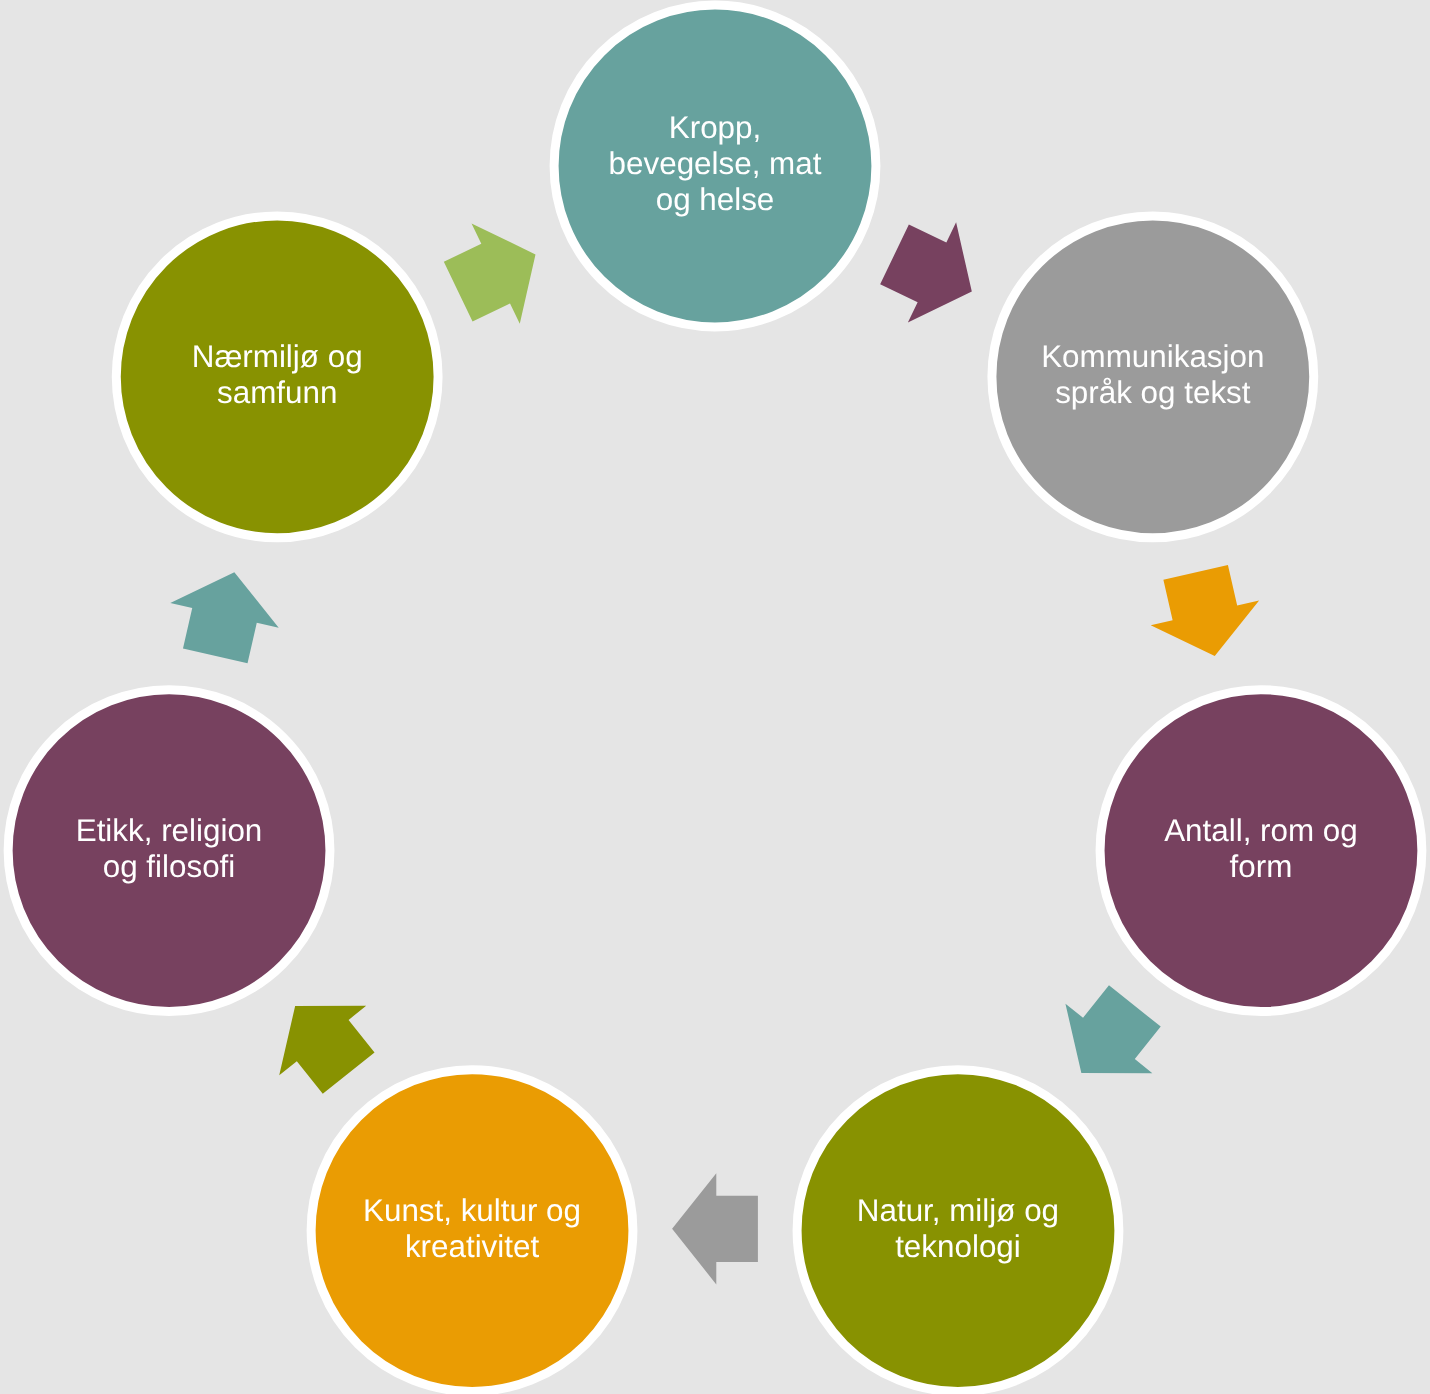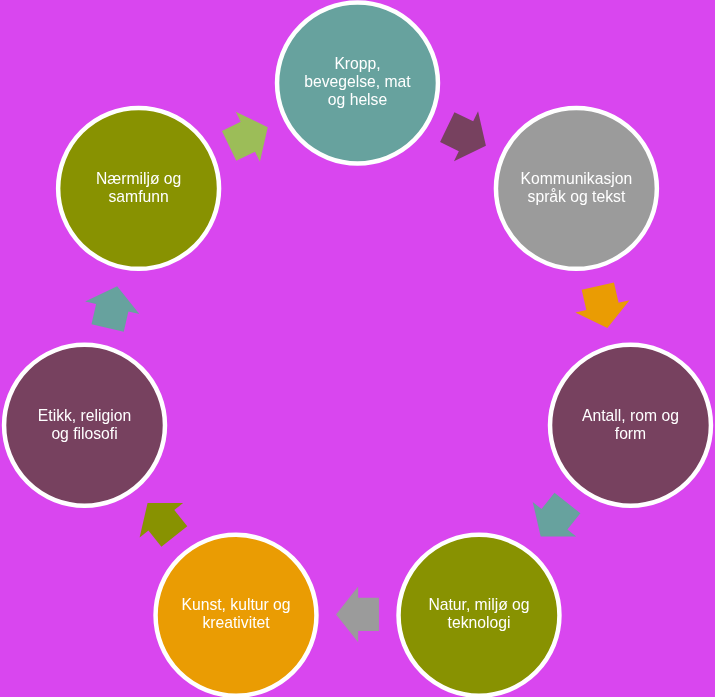--- a/index.html
+++ b/index.html
@@ -17,21 +17,21 @@
     font-family:"Liberation Sans", sans-serif;
     font-size:15.7px;
     fill:#ffffff;
     text-anchor:middle;
     dominant-baseline:alphabetic;
   }
 </style>
 </head>
 <body style="background: rgb(0, 0, 0);">
 
-<div id="stage" style="background: #d946ef;">
+<div id="stage" style="background: #e5e5e5;">
 <svg class="diagram" viewBox="0 0 715 697">
 
   <g>
     <path class="arrow" d="M 21.45,0 L -0.65,-27.8 L -0.65,-16.55 L -21.45,-16.55 L -21.45,16.55 L -0.65,16.55 L -0.65,27.8 Z" transform="translate(466.58,136.50) rotate(25.71)" fill="#77415f"></path>
     <path class="arrow" d="M 21.45,0 L -0.65,-27.8 L -0.65,-16.55 L -21.45,-16.55 L -21.45,16.55 L -0.65,16.55 L -0.65,27.8 Z" transform="translate(602.60,307.06) rotate(77.14)" fill="#ea9c03"></path>
     <path class="arrow" d="M 21.45,0 L -0.65,-27.8 L -0.65,-16.55 L -21.45,-16.55 L -21.45,16.55 L -0.65,16.55 L -0.65,27.8 Z" transform="translate(554.05,519.75) rotate(128.57)" fill="#67a29e"></path>
     <path class="arrow" d="M 21.45,0 L -0.65,-27.8 L -0.65,-16.55 L -21.45,-16.55 L -21.45,16.55 L -0.65,16.55 L -0.65,27.8 Z" transform="translate(357.50,614.40) rotate(180)" fill="#9b9b9b"></path>
     <path class="arrow" d="M 21.45,0 L -0.65,-27.8 L -0.65,-16.55 L -21.45,-16.55 L -21.45,16.55 L -0.65,16.55 L -0.65,27.8 Z" transform="translate(160.95,519.75) rotate(231.43)" fill="#889201"></path>
     <path class="arrow" d="M 21.45,0 L -0.65,-27.8 L -0.65,-16.55 L -21.45,-16.55 L -21.45,16.55 L -0.65,16.55 L -0.65,27.8 Z" transform="translate(112.40,307.06) rotate(282.86)" fill="#67a29e"></path>
     <path class="arrow" d="M 21.45,0 L -0.65,-27.8 L -0.65,-16.55 L -21.45,-16.55 L -21.45,16.55 L -0.65,16.55 L -0.65,27.8 Z" transform="translate(248.42,136.50) rotate(334.29)" fill="#9cbd58"></path>

